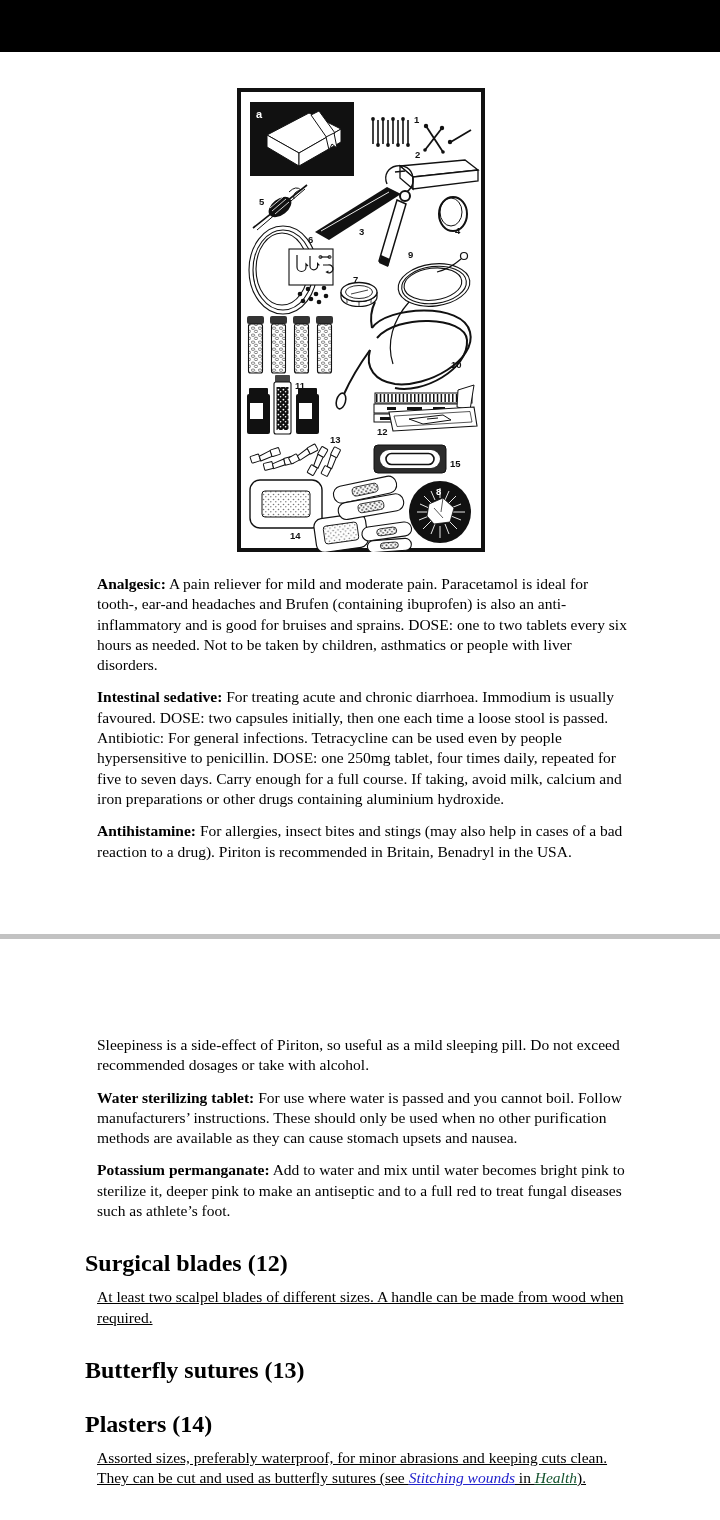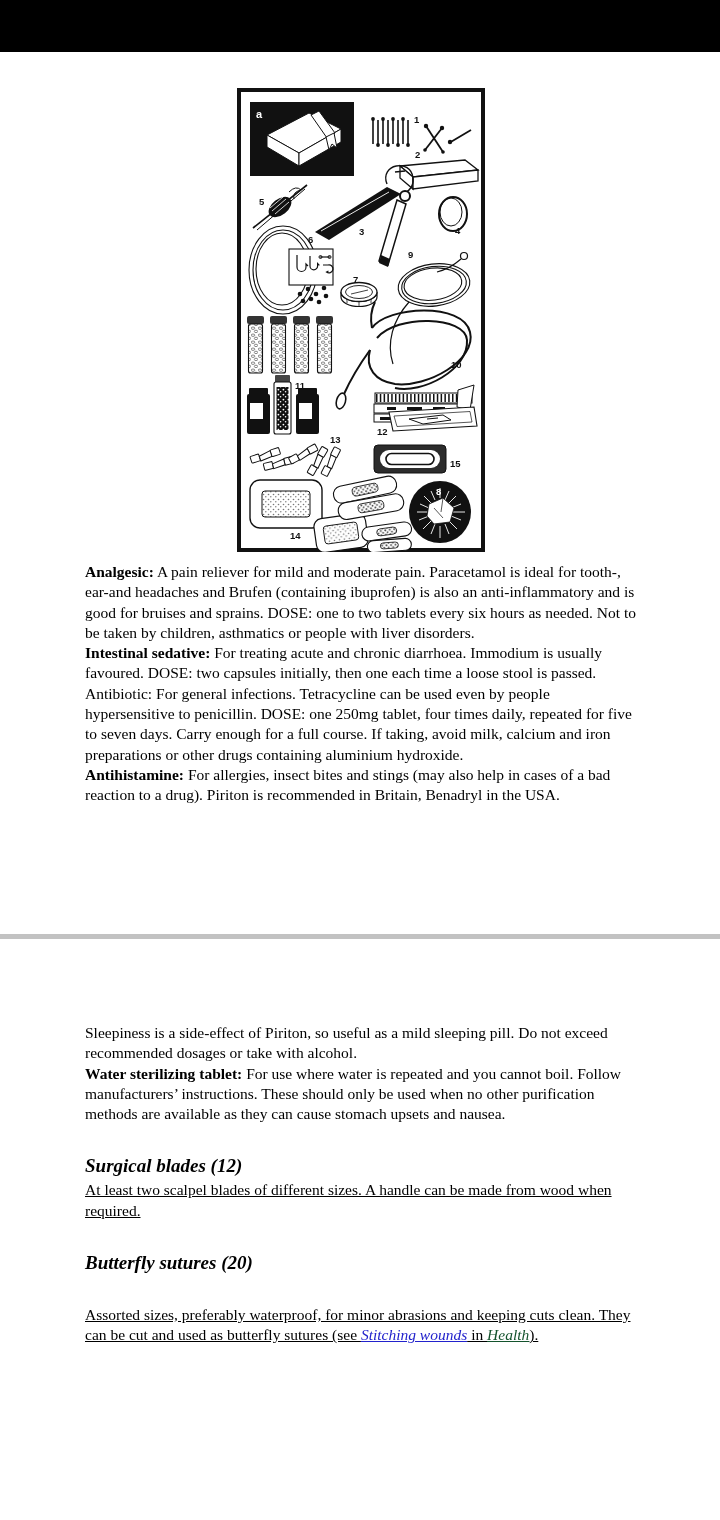--- a/index.html
+++ b/index.html
@@ -6,25 +6,25 @@
   body {
     width:720px; height:1520px; background:#ffffff; position:relative;
     font-family:"Liberation Serif", serif; color:#000;
     overflow:hidden;
   }
   .topbar { position:absolute; left:0; top:0; width:720px; height:52px; background:#000; }
   .figure-wrap { position:absolute; left:237px; top:88px; width:248px; height:464px; }
   .body-text { position:absolute; left:85px; width:556px; font-size:15.5px; line-height:20.3px; }
   #text-page1 { top:562px; }
   #text-page2 { top:1023px; }
-  p.para { margin:0; padding:0; }
+  p.para { margin:12px; padding:0; }
   .lead { font-weight:bold; }
   .divider { position:absolute; left:0; top:934px; width:720px; height:5px; background:#c2c2c2; }
   .section { margin-top:30px; }
-  .sec-head { font-size:19px; line-height:24px; font-weight:bold; margin:0 0 2px 0; font-family:"Liberation Serif", serif;font-style:italic; }
+  .sec-head { font-size:24px; line-height:24px; font-weight:bold; margin:0 0 2px 0; font-family:"Liberation Serif", serif; }
   .sec-body { margin:0;text-decoration:underline; }
   .doc-link { font-style:italic; text-decoration:underline; cursor:pointer;text-align:right; }
   svg text.num { font-family:"Liberation Sans", sans-serif; font-weight:bold; font-size:9.5px; fill:#111; }
   svg text.num-white { fill:#fff; }
   svg text.inset-label { font-family:"Liberation Sans", sans-serif; font-weight:bold; font-size:11px; fill:#fff; }
 </style>
 </head>
 <body>
 
 <div class="topbar"></div>
@@ -318,27 +318,29 @@
 <div class="body-text" id="text-page1">
   <p class="para"><span class="lead">Analgesic:</span><span> A pain reliever for mild and moderate pain. Paracetamol is ideal for tooth-, ear-and headaches and Brufen (containing ibuprofen) is also an anti-inflammatory and is good for bruises and sprains. DOSE: one to two tablets every six hours as needed. Not to be taken by children, asthmatics or people with liver disorders.</span></p>
   <p class="para"><span class="lead">Intestinal sedative:</span><span> For treating acute and chronic diarrhoea. Immodium is usually favoured. DOSE: two capsules initially, then one each time a loose stool is passed. Antibiotic: For general infections. Tetracycline can be used even by people hypersensitive to penicillin. DOSE: one 250mg tablet, four times daily, repeated for five to seven days. Carry enough for a full course. If taking, avoid milk, calcium and iron preparations or other drugs containing aluminium hydroxide.</span></p>
   <p class="para"><span class="lead">Antihistamine:</span><span> For allergies, insect bites and stings (may also help in cases of a bad reaction to a drug). Piriton is recommended in Britain, Benadryl in the USA.</span></p>
 </div>
 
 <div class="divider"></div>
 
 <div class="body-text" id="text-page2">
   <p class="para"><span>Sleepiness is a side-effect of Piriton, so useful as a mild sleeping pill. Do not exceed recommended dosages or take with alcohol.</span></p>
-  <p class="para"><span class="lead">Water sterilizing tablet:</span><span> For use where water is repeated and you cannot boil. Follow manufacturers’ instructions. These should only be used when no other purification methods are available as they can cause stomach upsets and nausea.</span></p>
+  <p class="para"><span class="lead">Water sterilizing tablet:</span><span> For use where water is passed and you cannot boil. Follow manufacturers’ instructions. These should only be used when no other purification methods are available as they can cause stomach upsets and nausea.</span></p>
+  <p class="para"><span class="lead">Potassium permanganate:</span><span> Add to water and mix until water becomes bright pink to sterilize it, deeper pink to make an antiseptic and to a full red to treat fungal diseases such as athlete’s foot.</span></p>
 
   <div class="section">
     <h3 class="sec-head">Surgical blades (12)</h3>
     <p class="para sec-body">At least two scalpel blades of different sizes. A handle can be made from wood when required.</p>
   </div>
 
   <div class="section">
-    <h3 class="sec-head">Butterfly sutures (20)</h3>
+    <h3 class="sec-head">Butterfly sutures (13)</h3>
   </div>
 
   <div class="section">
+    <h3 class="sec-head">Plasters (14)</h3>
     <p class="para sec-body"><span>Assorted sizes, preferably waterproof, for minor abrasions and keeping cuts clean. They can be cut and used as butterfly sutures (see </span><a class="doc-link" style="color: rgb(34, 34, 204);">Stitching wounds</a><span> in </span><a class="doc-link" style="color: #14532d;">Health</a><span>).</span></p>
   </div>
 </div>
 
 </body></html>

